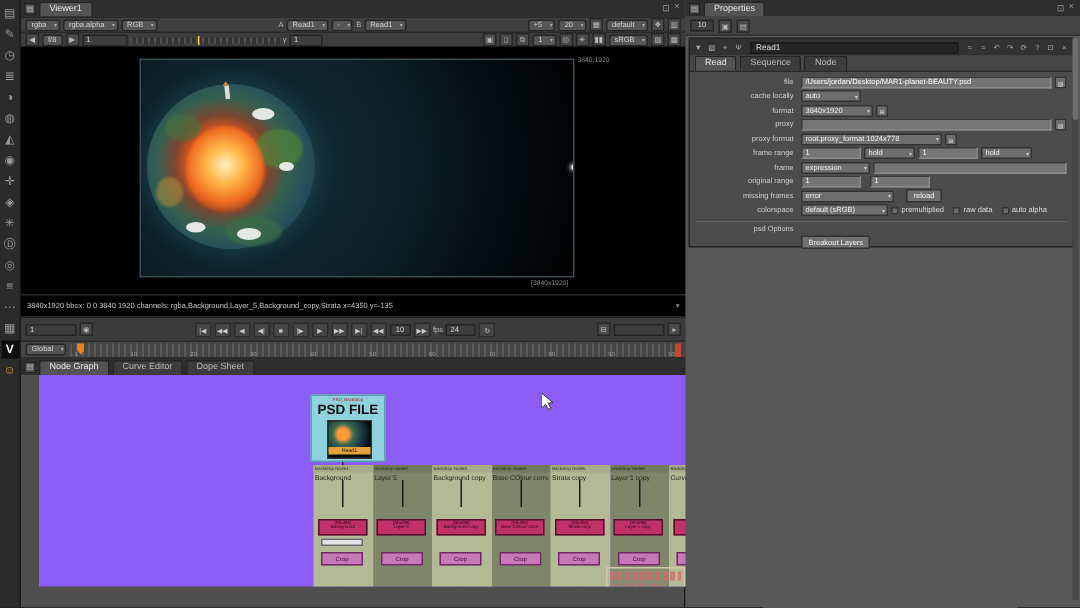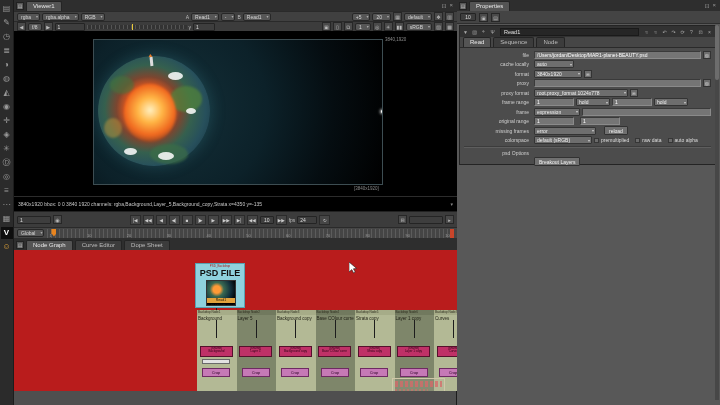--- a/index.html
+++ b/index.html
@@ -75,21 +75,21 @@
               background:repeating-linear-gradient(90deg,#5c5c5c 0 1px,transparent 1px 4px);
               display:flex; justify-content:space-between; align-items:flex-end; padding:0 2px; }
   #rulerbar .num { font-size:4px; color:#9a9a9a; line-height:5px; }
   #playhead { position:absolute; left:4px; top:0; width:5px; height:8px; background:#e8841e;
               clip-path:polygon(0 0,100% 0,100% 60%,50% 100%,0 60%); }
   #rangeend { position:absolute; right:0; top:0; width:4px; height:9px; background:#c8452a; }
 
   
   #ngraph { left:14px; top:238px; width:443px; height:167px; background:#4f4f4f; border-right:1px solid #1c1c1c; }
   #ntabs { position:absolute; left:0; top:0; width:443px; height:12px; }
-  #ncanvas { position:absolute; left:0; top:12px; width:443px; height:141px; background:#b91c1c; overflow:hidden; }
+  #ncanvas { position:absolute; left:12px; top:12px; width:443px; height:141px; background:#8b5cf6; overflow:hidden; }
   .wire { position:absolute; background:#1d1d1d; }
   .col { position:absolute; top:60px; width:40px; height:95px; overflow:hidden; }
   .col.light { background:#b3b995; } .col.dark { background:#7e866a; }
   .colhead { height:5px; font-size:3px; line-height:5px; color:#2e2e1e; padding-left:1px; overflow:hidden; white-space:nowrap; }
   .col.light .colhead { background:#a6ac88; } .col.dark .colhead { background:#71795e; }
   .collabel { font-size:4.5px; color:#1f1f14; padding:1px 1px 0 1px; white-space:nowrap; overflow:hidden; }
   .shuffle { position:absolute; width:33px; height:11px; background:#bf3167; border:1px solid #55112c;
              font-size:3px; line-height:1.15; color:#2d0516; text-align:center; overflow:hidden; white-space:nowrap; }
   .whitenode { position:absolute; width:28px; height:5px; background:#e2e2e2; border:1px solid #6a6a6a; }
   .cropnode { position:absolute; width:28px; height:9px; background:#c679b6; border:1px solid #6e2a62;

